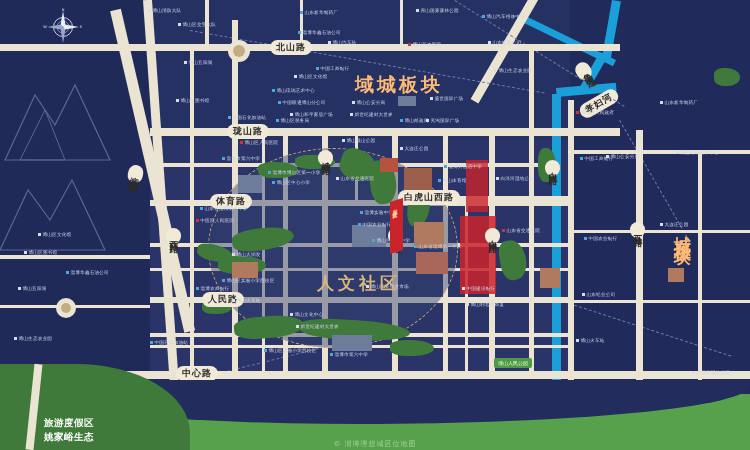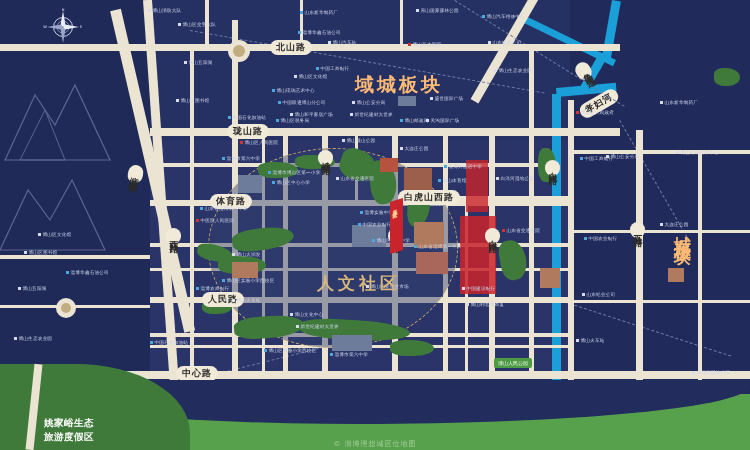--- a/index.html
+++ b/index.html
@@ -411,18 +411,18 @@
     <text x="21" y="41" font-size="3.6" fill="#dfe5f3" text-anchor="middle">S</text>
     <text x="39.2" y="22.3" font-size="3.6" fill="#dfe5f3" text-anchor="middle">E</text>
     <text x="3" y="22.3" font-size="3.6" fill="#dfe5f3" text-anchor="middle">W</text>
   </svg>
 
   <div id="bottom-green"></div>
   <div id="bottom-curve"></div>
   <div style="position:absolute;left:0;bottom:0;width:190px;height:86px;background:#3f7a3a;border-top-right-radius:60% 80%;z-index:20;"></div>
   <div style="position:absolute;left:30px;bottom:0;width:8px;height:86px;background:#ece4d2;z-index:21;transform:rotate(6deg);"></div>
   <div id="resort-label">
+    <div>旅游度假区</div>
     <div>姚家峪生态</div>
-    <div>旅游度假区</div>
   </div>
   <div id="watermark">© 淄博理想城区位地图</div>
 
 </div>
 
 </body></html>

